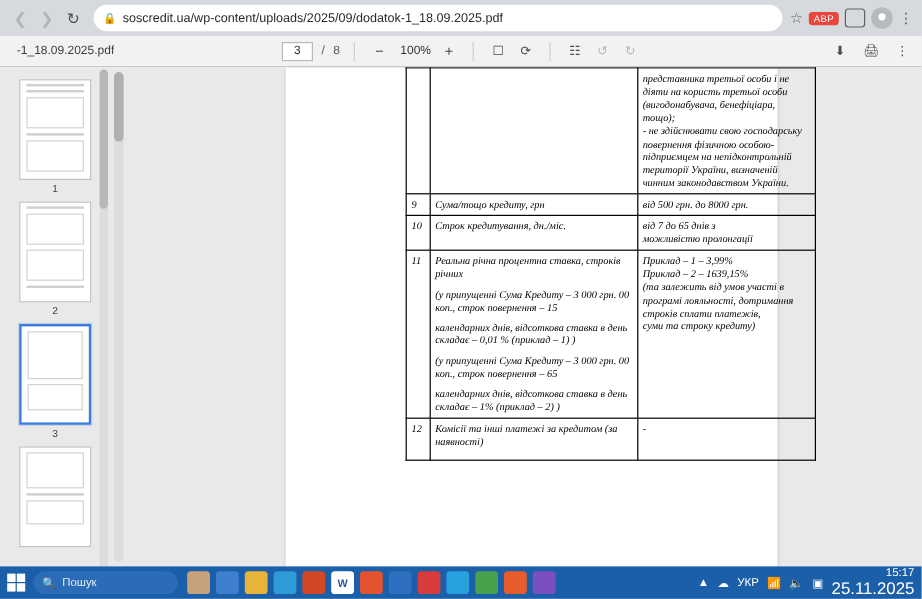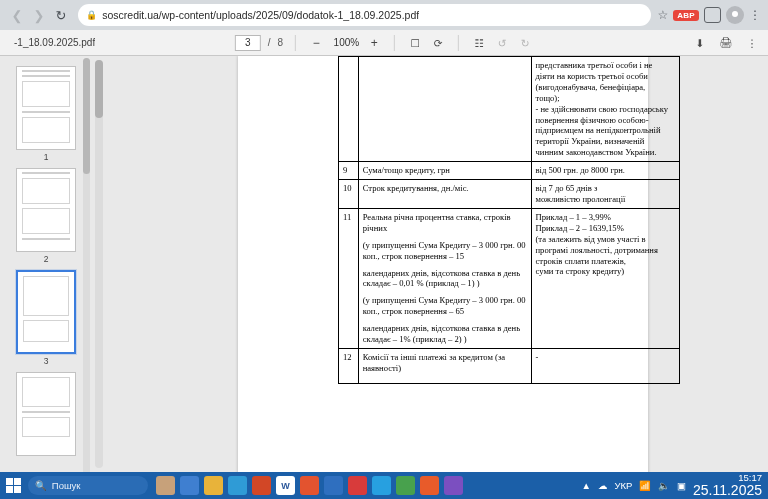--- a/index.html
+++ b/index.html
@@ -25,21 +25,21 @@
   .urlbar {
     flex:1 1 auto; height:22px; background:#fff; border-radius:11px;
     display:flex; align-items:center; padding:0 8px; margin:0 6px;
     font-size:10.5px; color:#2b2b2b; min-width:0;
   }
   .urlbar .lock { margin-right:5px; color:#5f6368; font-size:9px; }
   .urlbar .url { white-space:nowrap; overflow:hidden; text-overflow:ellipsis; }
   .chrome-right { display:flex; align-items:center; gap:5px; }
   .star-icon { color:#5f6368; font-size:12px; }
   .badge-ext {
-    background:#e8463c; color:#fff; font-size:8px; font-weight:bold;
+    background:#e8463c; color:#fff; font-size:8px; font-weight:normal;
     border-radius:3px; padding:1px 4px; letter-spacing:.3px;
   }
   .sq-icon {
     width:17px; height:16px; border:1.4px solid #5f6368; border-radius:3px;
   }
   .avatar-chip {
     width:18px; height:18px; border-radius:50%; background:#b6b9bd;
     display:flex;align-items:center;justify-content:center;
   }
   .avatar-chip .head { width:6px;height:6px;border-radius:50%;background:#fff;margin-top:-3px;}
@@ -107,21 +107,21 @@
   
   .pagearea { flex:1 1 auto; position:relative; overflow:hidden; }
   .page {
     position:absolute; left:146px; top:0; width:410px; background:#fff;
     min-height:440px; box-shadow:0 0 3px rgba(0,0,0,.25);
   }
 
   table.doc {
     border-collapse:collapse; width:342px; margin:0 0 0 0;
     position:absolute; left:100px; top:0;
-    font-family:"Liberation Serif", serif; font-size:8.6px; color:#000;
+    font-family:"Liberation Serif", serif; font-size:8.6px; color:#000;font-style:italic;
   }
   table.doc td {
     border:1px solid #000; vertical-align:top; padding:3px 4px; line-height:1.27;
   }
   .c-num { width:20px; text-align:left; }
   .c-mid { width:190px; }
   .c-right { width:160px; }
   .gap { height:6px; }
 
   

